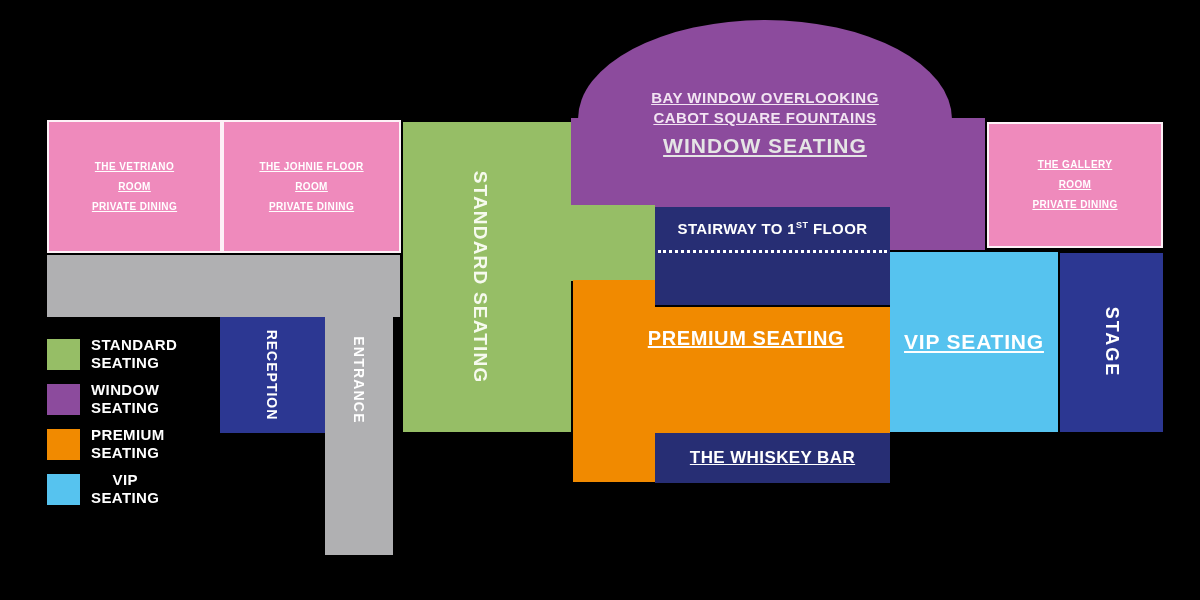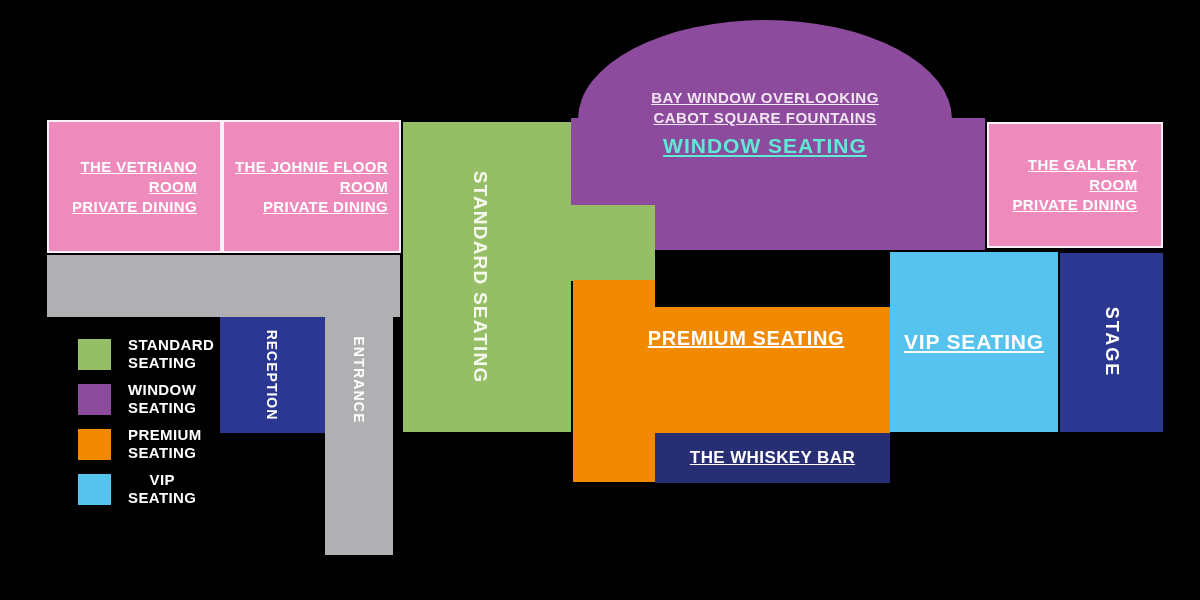--- a/index.html
+++ b/index.html
@@ -10,34 +10,34 @@
   }
   .region{position:absolute;box-sizing:border-box;text-decoration:underline;}
   .centered{display:flex;align-items:center;justify-content:center;text-align:center;}
   .rot90{position:absolute;white-space:nowrap;transform:translate(-50%,-50%) rotate(90deg);}
   .bordered{border:2px solid rgba(255,255,255,0.88);}
 
   
   .room-vetriano{left:47px;top:120px;width:175px;height:133px;}
   .room-johnie{left:222px;top:120px;width:179px;height:133px;}
   .room-gallery{left:987px;top:122px;width:176px;height:126px;}
-  .room-label{font-size:15px;line-height:20px;letter-spacing:.4px;text-align:right;}
+  .room-label{font-size:10px;line-height:20px;letter-spacing:.4px;}
   .room-label span{display:block;}
 
   
   .band-standard{left:403px;top:122px;width:168px;height:310px;}
   .notch-standard{left:571px;top:205px;width:84px;height:76px;}
   .band-standard-label{left:480px;top:277px;font-size:19px;letter-spacing:1.2px;color:#F6FAEE;}
 
   
   .window-rect{left:571px;top:118px;width:414px;height:132px;}
   .window-dome{left:578px;top:20px;width:374px;height:99px;border-radius:50% 50% 0 0 / 100% 100% 0 0;}
   .bay-lines{left:590px;top:88px;width:350px;text-align:center;font-size:15px;line-height:20px;letter-spacing:.5px;color:#F2E4F2;}
   .bay-lines span{display:block;}
-  .window-title{left:590px;top:134px;width:350px;text-align:center;font-size:21px;letter-spacing:1px;color:#5eead4;}
+  .window-title{left:590px;top:134px;width:350px;text-align:center;font-size:21px;letter-spacing:1px;color:#e5e5e5;}
 
   
   .stairway{left:655px;top:207px;width:235px;height:98px;}
   .stairway-label{position:absolute;left:0;right:0;top:0;height:43px;font-size:15px;letter-spacing:.4px;}
   .stairway-label sup{font-size:9px;vertical-align:super;line-height:0;}
   .stairway-dots{position:absolute;left:3px;right:3px;top:43px;border-top:3px dotted #fff;height:0;}
 
   
   .premium-tab{left:573px;top:280px;width:82px;height:202px;}
   .premium-main{left:655px;top:307px;width:235px;height:126px;}
@@ -52,21 +52,21 @@
   .stage-label{left:1111px;top:342px;font-size:18px;letter-spacing:2px;}
 
   
   .corridor-h{left:47px;top:255px;width:353px;height:62px;}
   .corridor-v{left:325px;top:255px;width:68px;height:300px;}
   .entrance-label{left:359px;top:380px;font-size:14px;letter-spacing:1.2px;color:#fff;}
   .reception{left:220px;top:317px;width:105px;height:116px;}
   .reception-label{left:272px;top:375px;font-size:14px;letter-spacing:1px;}
 
   
-  .legend-row{position:absolute;left:47px;display:flex;align-items:center;gap:17px;margin-left:31px;}
+  .legend-row{position:absolute;left:47px;display:flex;align-items:center;gap:11px;}
   .legend-row.r0{top:336px;} .legend-row.r1{top:381px;} .legend-row.r2{top:426px;} .legend-row.r3{top:471px;text-align:center;}
   .swatch{width:33px;height:31px;flex:0 0 auto;}
   .legend-label{font-size:15px;line-height:18px;letter-spacing:.4px;}
   .legend-label span{display:block;}
 </style>
 </head>
 <body>
 
 <div class="plan">
 
@@ -104,20 +104,26 @@
   <div class="region notch-standard" style="background-color: rgb(150, 190, 102);"></div>
   <div class="rot90 band-standard-label">STANDARD SEATING</div>
 
   <div class="region corridor-h" style="background-color: rgb(176, 176, 178);"></div>
   <div class="region corridor-v" style="background-color: rgb(176, 176, 178);"></div>
   <div class="rot90 entrance-label">ENTRANCE</div>
 
   <div class="region reception" style="background-color: rgb(44, 55, 146);"></div>
   <div class="rot90 reception-label">RECEPTION</div>
 
+  <div class="region stairway" style="background-color: rgb(39, 46, 116);">
+    <div class="stairway-label centered">
+      <span><span>STAIRWAY TO 1</span><sup>ST</sup><span> FLOOR</span></span>
+    </div>
+    <div class="stairway-dots"></div>
+  </div>
 
   <div class="region premium-tab" style="background-color: rgb(241, 138, 0);"></div>
   <div class="region premium-main" style="background-color: rgb(241, 138, 0);"></div>
   <div class="region premium-label">PREMIUM SEATING</div>
 
   <div class="region centered whiskey" style="background-color: rgb(39, 46, 116);">
     <span>THE WHISKEY BAR</span>
   </div>
 
   <div class="region centered vip" style="background-color: rgb(86, 195, 239);">

